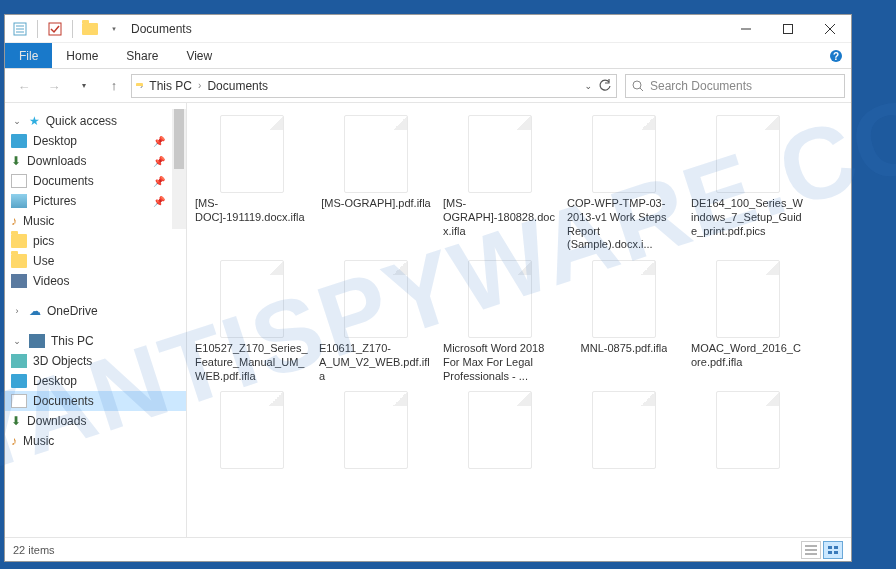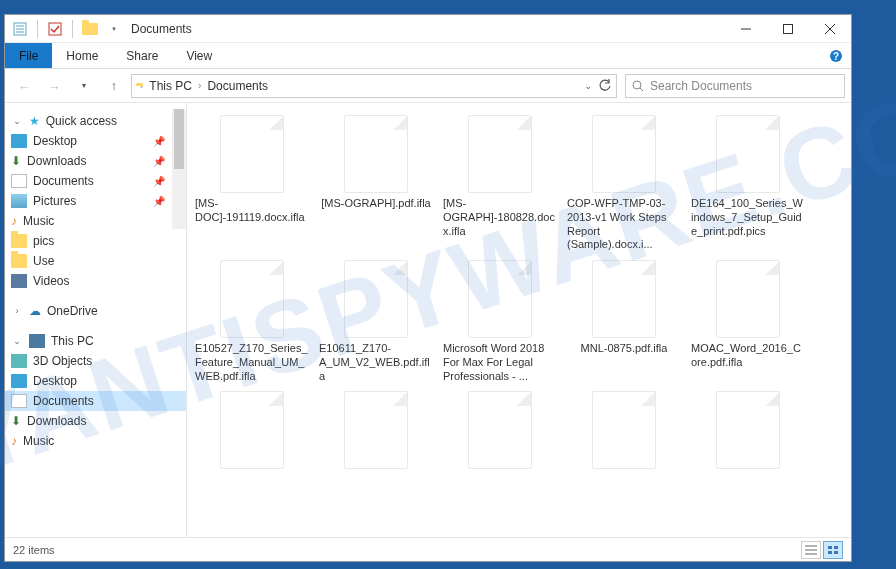--- a/index.html
+++ b/index.html
@@ -9,21 +9,21 @@
 .titlebar-icons { display: flex; align-items: center; padding-left: 6px; gap: 6px; }
 .titlebar-icons .qa-icon { width: 18px; height: 18px; display: flex; align-items: center; justify-content: center; font-size: 12px; }
 .qa-divider { width: 1px; height: 18px; background: #ccc; margin: 0 2px; }
 .folder-small { width: 16px; height: 12px; background: #ffd869; border-radius: 1px; position: relative; }
 .folder-small::before { content: ""; position: absolute; top: -3px; left: 0; width: 7px; height: 3px; background: #ffd869; border-radius: 1px 1px 0 0; }
 .title-text { font-size: 12px; margin-left: 8px; color: #333; }
 .win-controls { margin-left: auto; display: flex; }
 .win-btn { width: 42px; height: 28px; display: flex; align-items: center; justify-content: center; font-size: 11px; color: #333; }
 .ribbon-tabs { height: 26px; display: flex; align-items: stretch; border-bottom: 1px solid #ddd; background: #fff; }
 .ribbon-tab { padding: 0 14px; font-size: 12px; color: #333; display: flex; align-items: center; }
-.ribbon-tab.file { background: #1979ca; color: #0f172a; }
+.ribbon-tab.file { background: #1979ca; color: #e5e5e5; }
 .help-icon { margin-left: auto; width: 22px; display: flex; align-items: center; justify-content: center; color: #1979ca; padding-right: 8px; }
 .navbar { height: 34px; display: flex; align-items: center; padding: 0 6px; gap: 4px; border-bottom: 1px solid #e5e5e5; }
 .nav-btn { width: 26px; height: 26px; display: flex; align-items: center; justify-content: center; color: #555; font-size: 13px; }
 .nav-btn.disabled { color: #bbb; }
 .address-bar { flex: 1; height: 24px; border: 1px solid #ccc; display: flex; align-items: center; padding: 0 4px; gap: 4px; font-size: 12px; }
 .address-bar .crumb { padding: 0 2px; color: #333; }
 .address-bar .sep { color: #888; font-size: 10px; }
 .addr-controls { margin-left: auto; display: flex; align-items: center; gap: 6px; color: #555; }
 .search-box { width: 220px; height: 24px; border: 1px solid #ccc; display: flex; align-items: center; padding: 0 6px; font-size: 12px; color: #888; gap: 6px; margin-left: 4px; }
 .content { flex: 1; display: flex; overflow: hidden; position: relative; }

